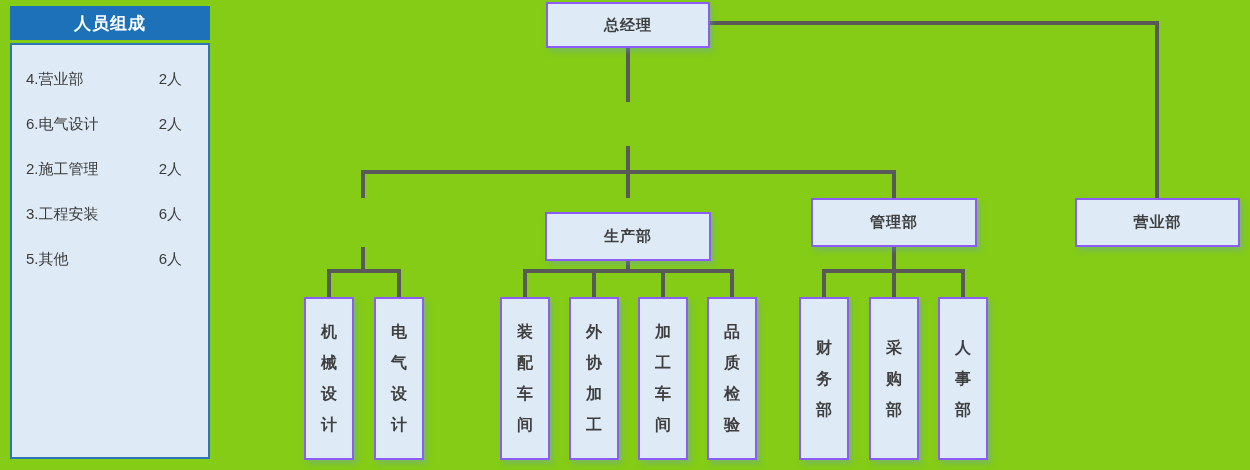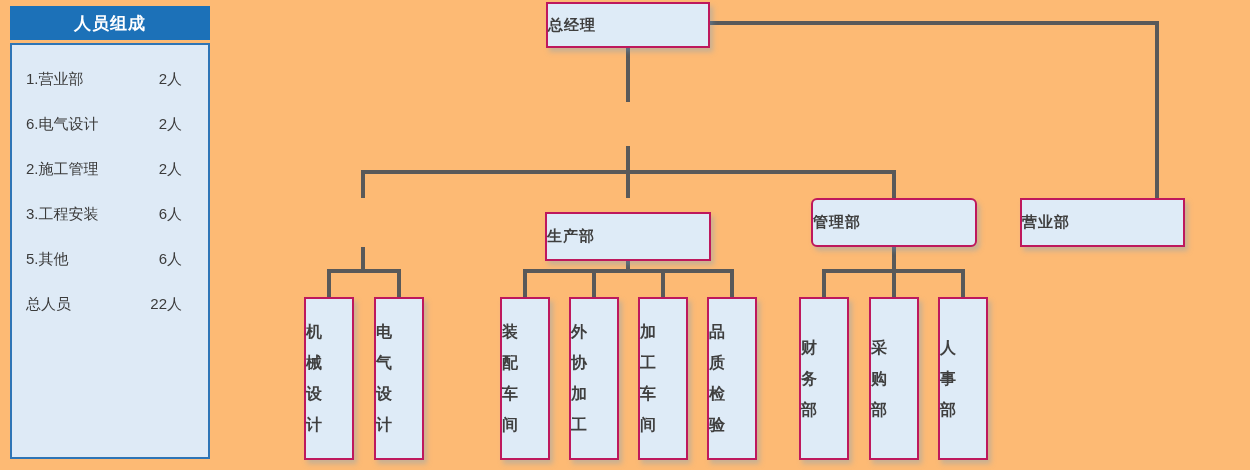--- a/index.html
+++ b/index.html
@@ -1,18 +1,18 @@
 <!DOCTYPE html>
 <html><head>
 <meta charset="utf-8">
 <style>
   html,body { margin:0; padding:0; background:#ffffff; }
   .canvas {
     position:relative; width:1250px; height:470px; overflow:hidden;
-    font-family:"Liberation Sans", sans-serif; background:#fdba74;
+    font-family:"Liberation Sans", sans-serif; background:#84cc16;
   }
   
   .panel-header {
     position:absolute; left:10px; top:6px; width:200px; height:34px;
     background:#1C71B8; color:#ffffff; font-size:17px; font-weight:bold;
     display:flex; align-items:center; justify-content:center; letter-spacing:1px;
     box-sizing:border-box;
   }
   .panel-body {
     position:absolute; left:10px; top:43px; width:200px; height:416px;
@@ -20,63 +20,59 @@
     padding-top:12px;
   }
   .p-row {
     height:45px; display:flex; align-items:center; justify-content:space-between;
     padding:0 26px 0 14px; color:#3b3b3b; font-size:15px;
   }
   
   .ln { position:absolute; background:#595959; }
   
   .node {
-    position:absolute; background:#DEEBF7; border:2px solid #be185d;
-    box-sizing:border-box; display:flex; align-items:center; justify-content:flex-start;
+    position:absolute; background:#DEEBF7; border:2px solid #8b5cf6;
+    box-sizing:border-box; display:flex; align-items:center; justify-content:center;
     box-shadow:3px 4px 5px rgba(104,157,204,0.35);
   }
   .node-label {
     font-size:15px; font-weight:bold; color:#3f3f3f; letter-spacing:1px; white-space:nowrap;
   }
   .vtext {
     display:flex; flex-direction:column; align-items:center; justify-content:center;
     height:100%; gap:15px;
   }
   .vch { display:block; font-size:16px; font-weight:bold; color:#3f3f3f; line-height:1; }
 </style>
 </head>
 <body>
 
 <div class="canvas">
 
   <div class="panel-header">人员组成</div>
   <div class="panel-body">
     <div class="p-row">
-      <span>1.营业部</span>
+      <span>4.营业部</span>
       <span>2人</span>
     </div>
     <div class="p-row">
       <span>6.电气设计</span>
       <span>2人</span>
     </div>
     <div class="p-row">
       <span>2.施工管理</span>
       <span>2人</span>
     </div>
     <div class="p-row">
       <span>3.工程安装</span>
       <span>6人</span>
     </div>
     <div class="p-row">
       <span>5.其他</span>
       <span>6人</span>
-    </div>
-    <div class="p-row">
-      <span>总人员</span>
-      <span>22人</span>
     </div>
   </div>
 
   <div class="ln" style="left:626px;top:48px;width:4px;height:54px;"></div>
   <div class="ln" style="left:710px;top:21px;width:449px;height:4px;"></div>
   <div class="ln" style="left:1155px;top:21px;width:4px;height:177px;"></div>
   <div class="ln" style="left:626px;top:146px;width:4px;height:52px;"></div>
   <div class="ln" style="left:361px;top:170px;width:535px;height:4px;"></div>
   <div class="ln" style="left:361px;top:174px;width:4px;height:24px;"></div>
   <div class="ln" style="left:892px;top:174px;width:4px;height:24px;"></div>
@@ -99,24 +95,24 @@
   <div class="ln" style="left:892px;top:273px;width:4px;height:24px;"></div>
   <div class="ln" style="left:961px;top:273px;width:4px;height:24px;"></div>
 
   <div class="node" style="left:546px;top:2px;width:164px;height:46px;">
     <span class="node-label">总经理</span>
   </div>
 
   <div class="node" style="left:545px;top:212px;width:166px;height:49px;">
     <span class="node-label">生产部</span>
   </div>
-  <div class="node" style="left:811px;top:198px;width:166px;height:49px;border-radius:6px;">
+  <div class="node" style="left:811px;top:198px;width:166px;height:49px;">
     <span class="node-label">管理部</span>
   </div>
-  <div class="node" style="left:1020px;top:198px;width:165px;height:49px;">
+  <div class="node" style="left:1075px;top:198px;width:165px;height:49px;">
     <span class="node-label">营业部</span>
   </div>
 
   <div class="node" style="left:304px;top:297px;width:50px;height:163px;">
     <span class="vtext">
         <span class="vch">机</span>
         <span class="vch">械</span>
         <span class="vch">设</span>
         <span class="vch">计</span>
       </span>

